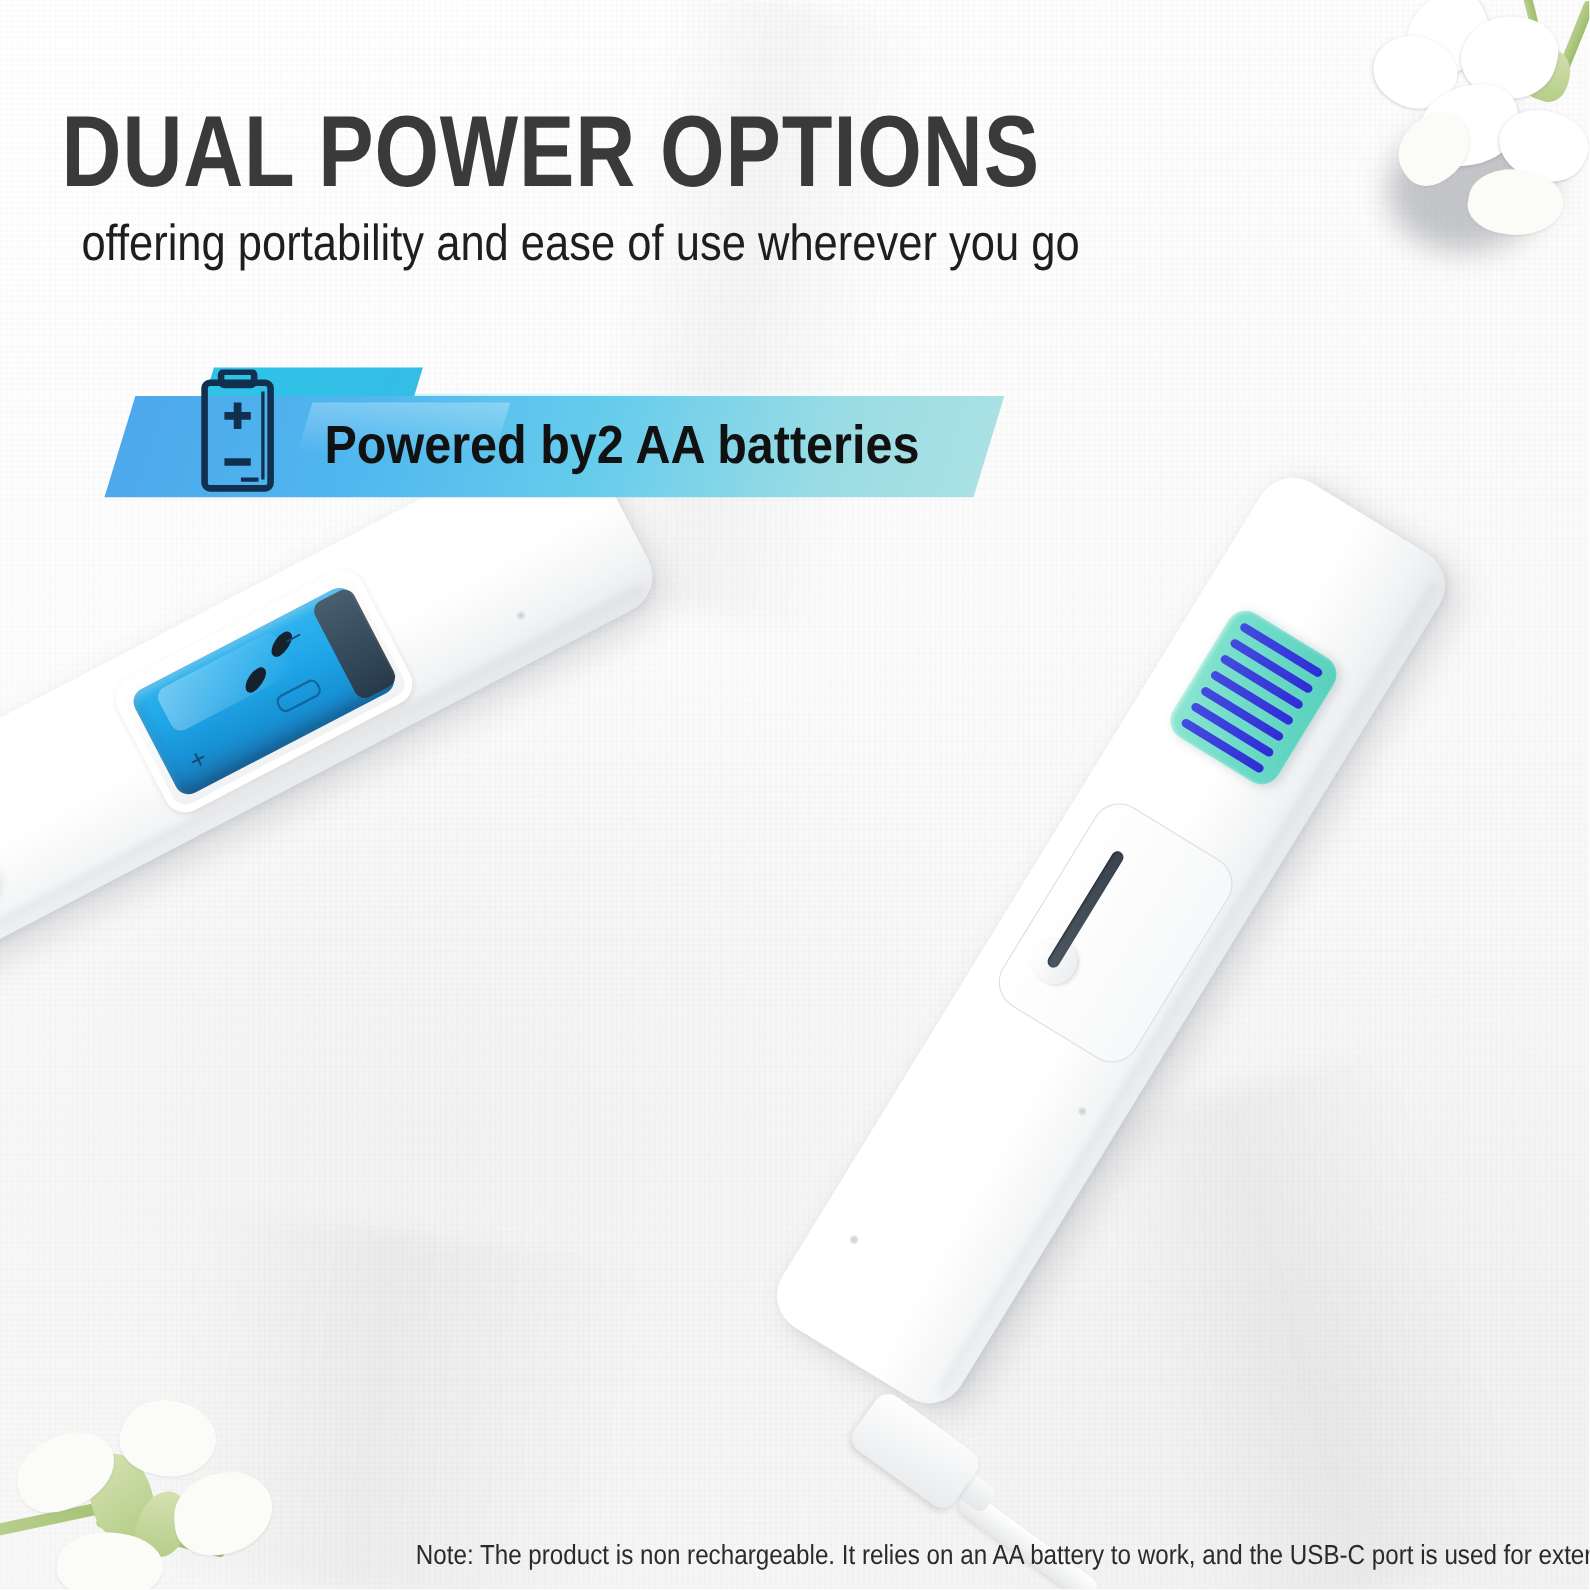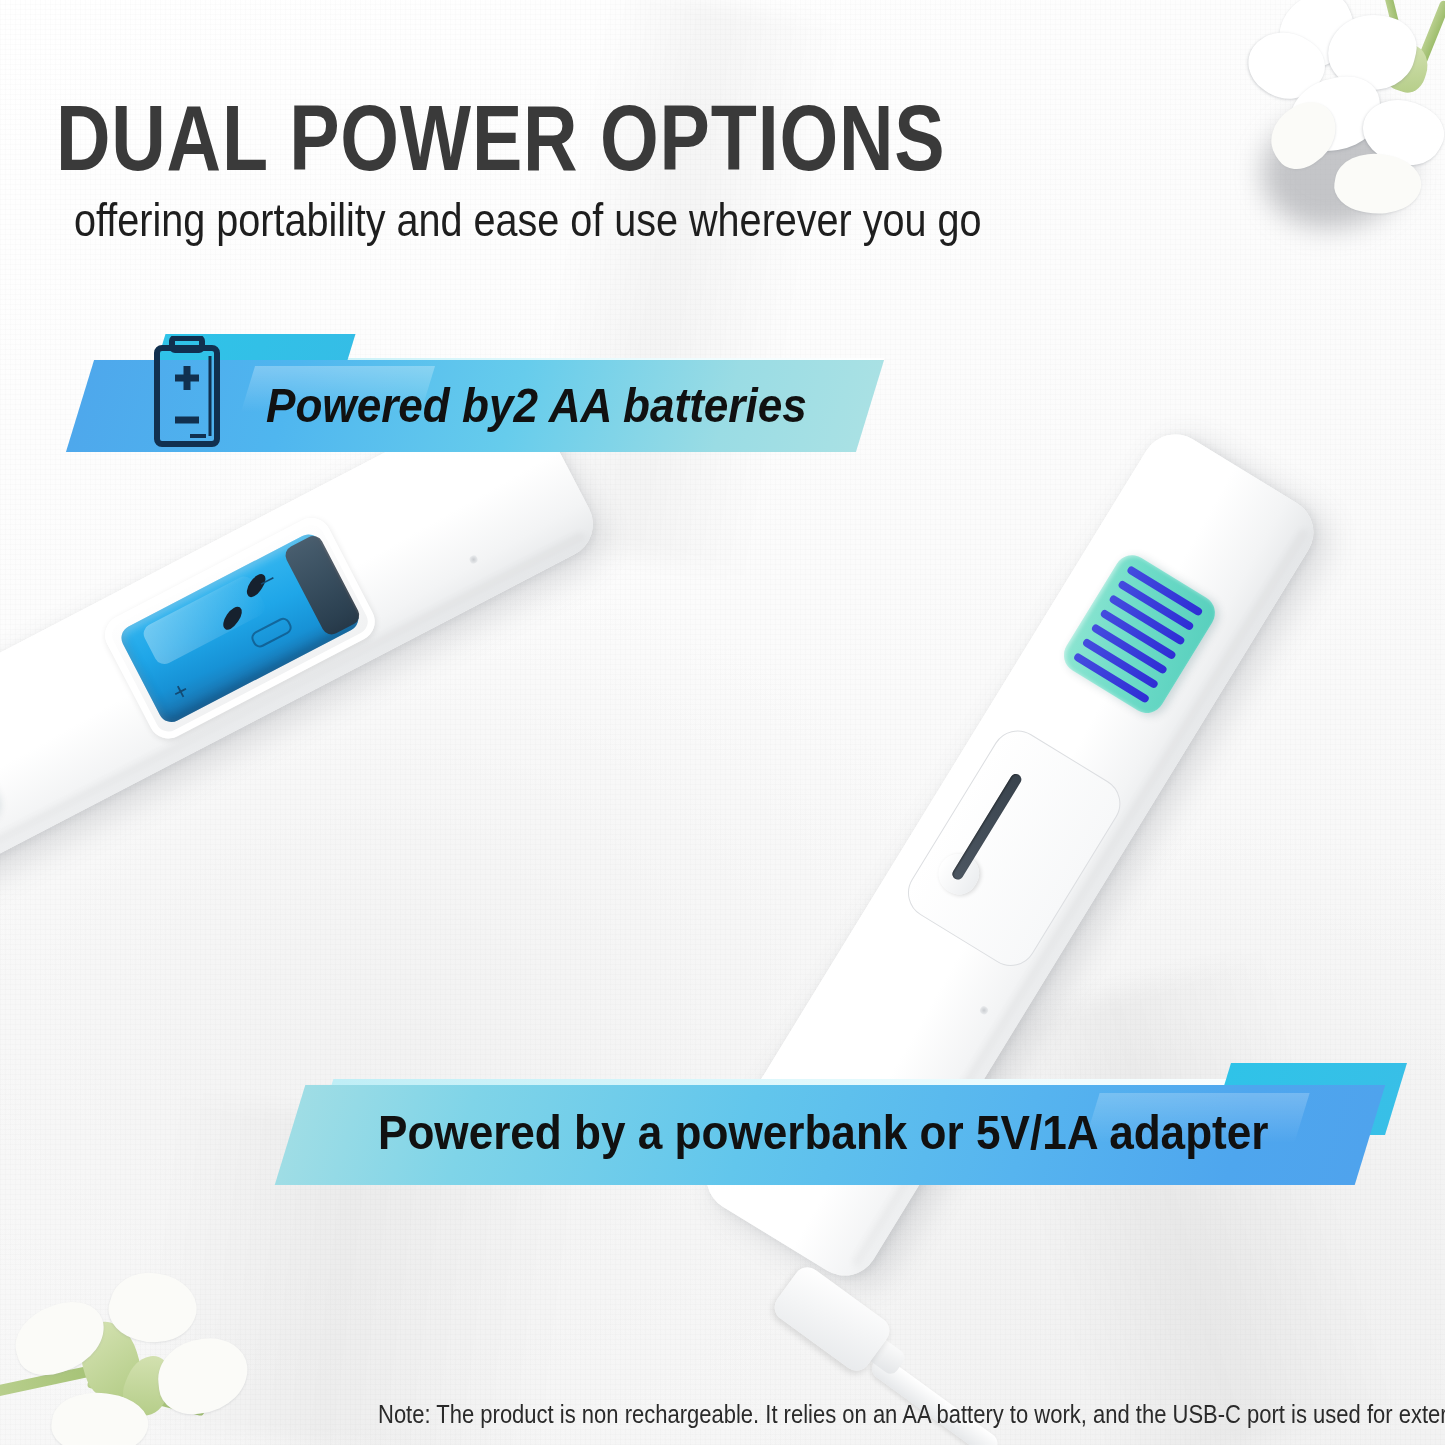--- a/index.html
+++ b/index.html
@@ -109,21 +109,21 @@
   .banner{position:absolute;}
   .b-accent{position:absolute;height:9px;
     background:linear-gradient(90deg,#bfeef6 0%,#e6fafd 55%,#ffffff 100%);
     transform:skewX(-17deg);}
   .b-tab{position:absolute;transform:skewX(-17deg);}
   .b-main{position:absolute;transform:skewX(-17deg);}
   .b-label{position:absolute;white-space:nowrap;color:#111111;font-weight:700;
     transform:scaleX(.9);transform-origin:left center;}
 
   
-  #banner1{left:38px;top:318px;width:830px;height:140px;font-style:italic;}
+  #banner1{left:67px;top:318px;width:830px;height:140px;}
   #banner1 .b-accent{left:190px;top:40px;width:655px;}
   #banner1 .b-tab{left:118px;top:16px;width:190px;height:62px;
     background:linear-gradient(100deg,#2fc3e8 0%,#35bde6 100%);}
   #banner1 .b-main{left:42px;top:42px;width:790px;height:92px;
     background:linear-gradient(90deg,#4ea8ec 0%,#4fb6ef 26%,#66ccec 55%,#9adce4 82%,#a9e1e4 100%);}
   #banner1 .b-glow{position:absolute;left:210px;top:48px;width:180px;height:46px;transform:skewX(-17deg);
     background:linear-gradient(180deg,rgba(255,255,255,.28),rgba(255,255,255,0));}
   #banner1 .b-label{left:228px;top:56px;font-size:49px;line-height:62px;}
 
   
@@ -254,24 +254,16 @@
       <line x1="60" y1="20" x2="60" y2="100" stroke="#11304f" stroke-width="3"></line>
       <line x1="37" y1="30" x2="37" y2="54" stroke="#11304f" stroke-width="7"></line>
       <line x1="25" y1="42" x2="49" y2="42" stroke="#11304f" stroke-width="7"></line>
       <line x1="25" y1="84" x2="49" y2="84" stroke="#11304f" stroke-width="7"></line>
       <line x1="40" y1="100" x2="56" y2="100" stroke="#11304f" stroke-width="4"></line>
     </svg>
 
     <div class="b-label">Powered by2 AA batteries</div>
   </div>
 
-  <div class="banner" id="banner2">
-    <div class="b-accent"></div>
-    <div class="b-tab"></div>
-    <div class="b-main"></div>
-    <div class="b-glow"></div>
-
-    <div class="b-label">Powered by a powerbank or 5V/1A adapter</div>
-  </div>
 
   <div class="note">Note: The product is non rechargeable. It relies on an AA battery to work, and the USB-C port is used for external power c</div>
 
 </div>
 
 </body></html>

